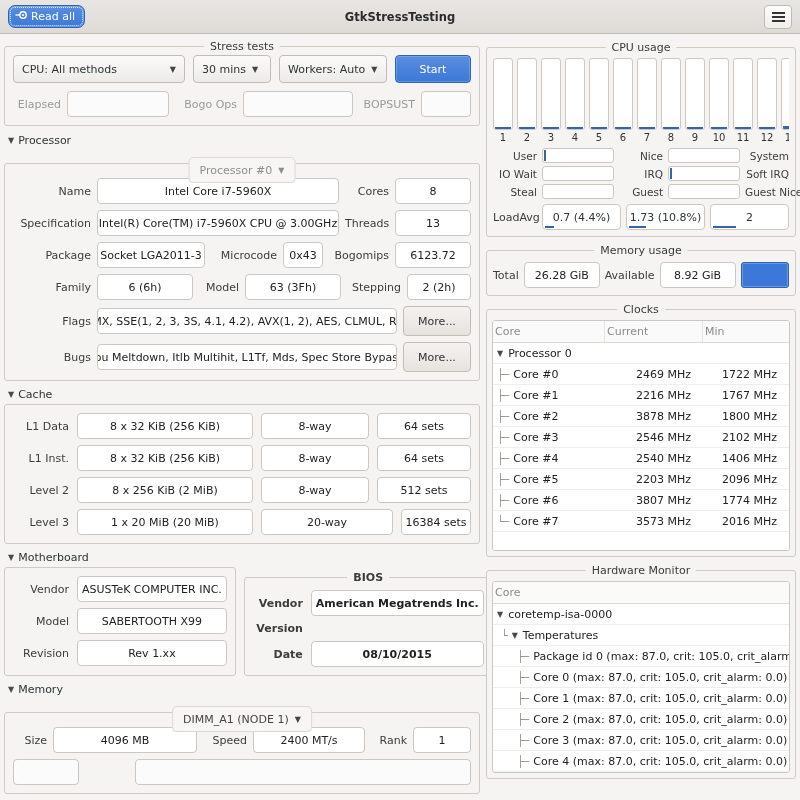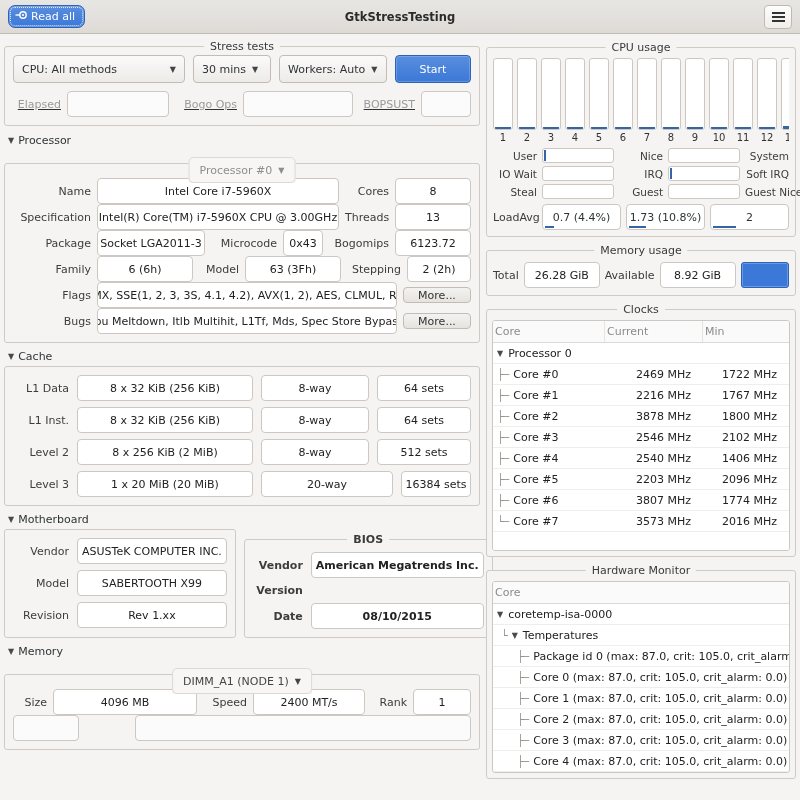--- a/index.html
+++ b/index.html
@@ -92,38 +92,38 @@
   .btn-primary {
     background: linear-gradient(180deg,#5a8ede 0%, #3b78d8 100%);
     border: 1px solid #2b63b8; border-radius: 4px;
     height: 28px; color: #fff; font-size: 11px;
     display:flex; align-items:center; justify-content:center; cursor: pointer;
     box-shadow: inset 0 0 0 1px rgba(255,255,255,0.2);
   }
   .btn-soft {
     background: linear-gradient(180deg,#f4f2f0 0%, #e6e3df 100%);
     border: 1px solid #c2bcb5; border-radius: 4px;
-    height: 16px; font-size: 11px; color: #333;
+    height: 30px; font-size: 11px; color: #333;
     display:flex; align-items:center; justify-content:center; cursor:pointer;
   }
   .combo-ghost {
     background: #f7f6f4; border: 1px solid #ddd8d2; border-radius: 5px;
     height: 26px; display: inline-flex; align-items: center; gap: 6px;
     padding: 0 10px; font-size: 11px; color: #8e8e8e; cursor: pointer;
   }
 
   
   .stress { margin-top: 8px; padding: 8px 8px 8px 8px; }
   .stress-row1 { display: flex; gap: 8px; }
-  .stress-row2 { display: flex; align-items: center; gap: 6px; margin-top: 8px; text-decoration: underline; }
+  .stress-row2 { display: flex; align-items: center; gap: 6px; margin-top: 8px; }
 
   
   .proc-frame { margin-top: 13px; padding: 14px 8px 8px 8px; }
   .proc-frame > .legend { background: #f5f4f2; }
-  .grid-row { display: flex; align-items: center; gap: 6px; }
+  .grid-row { display: flex; align-items: center; gap: 6px; margin-bottom: 6px; }
   .grid-row:last-child { margin-bottom: 0; }
 
   
   .cache-frame { padding: 8px; }
   .cache-row { display: flex; align-items: center; gap: 8px; margin-bottom: 6px; }
   .cache-row:last-child { margin-bottom: 0; }
   .cache-row .lbl { width: 56px; }
 
   
   .mb-wrap { display: flex; gap: 8px; }

